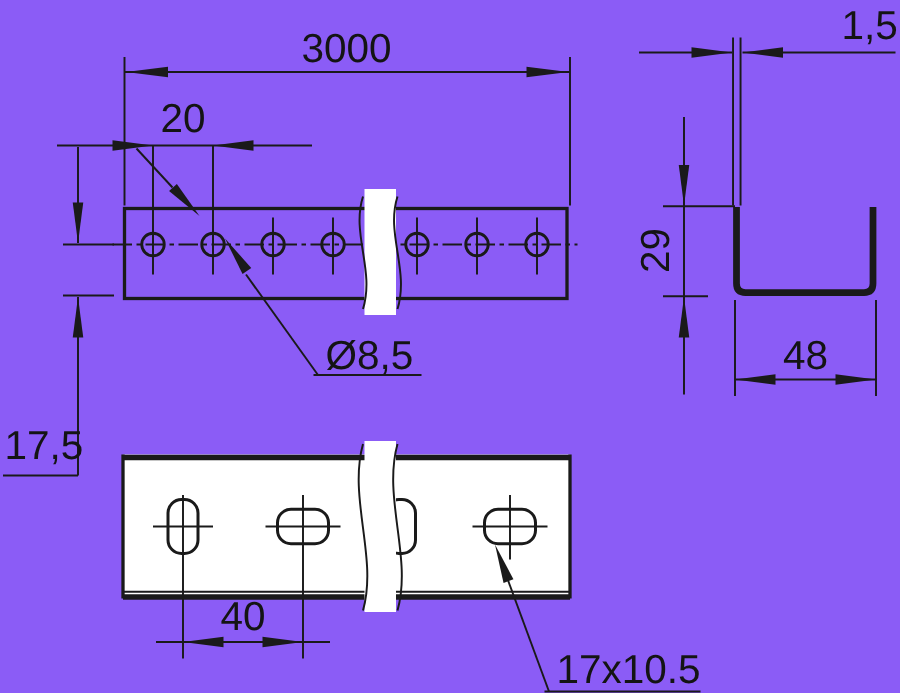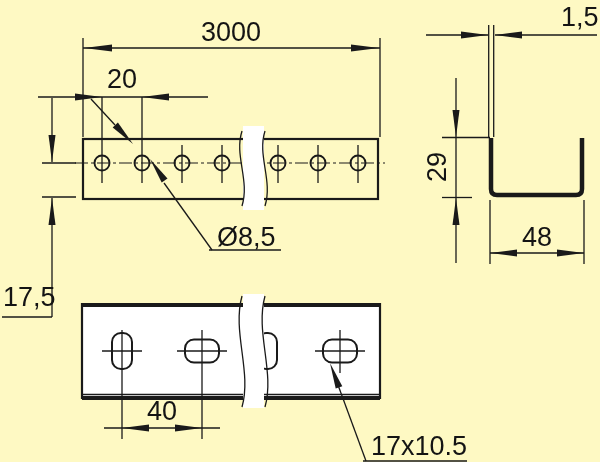--- a/index.html
+++ b/index.html
@@ -1,16 +1,16 @@
 <!DOCTYPE html>
 <html><head>
 <meta charset="utf-8">
 <style>
   html,body{margin:0;padding:0;background:#ffffff;}
-  .stage{width:600px;height:462px;position:relative;background:#fef9c3;overflow:hidden;}
+  .stage{width:600px;height:462px;position:relative;background:#8b5cf6;overflow:hidden;}
   svg{display:block;}
   text{font-family:"Liberation Sans","DejaVu Sans",sans-serif;font-size:27px;fill:#141414;}
   .thin{stroke:#1a1a1a;stroke-width:1.3;fill:none;}
   .med{stroke:#1a1a1a;stroke-width:2.2;fill:none;}
   .thick{stroke:#1a1a1a;stroke-width:4.5;fill:none;}
   .edge{stroke:#1a1a1a;stroke-width:3.8;fill:none;}
   .arrow{fill:#1a1a1a;stroke:none;}
   .hole{stroke:#1a1a1a;stroke-width:1.9;fill:none;}
   .slot{stroke:#1a1a1a;stroke-width:2;fill:none;}
   .center{stroke:#1a1a1a;stroke-width:1.2;fill:none;stroke-dasharray:13 3 3 3;}

